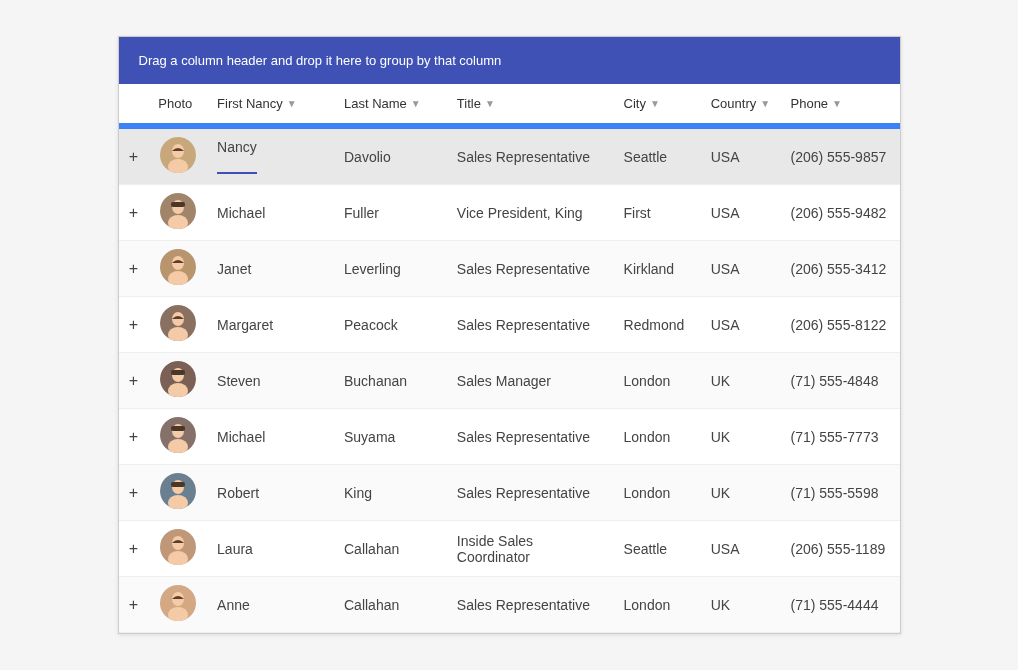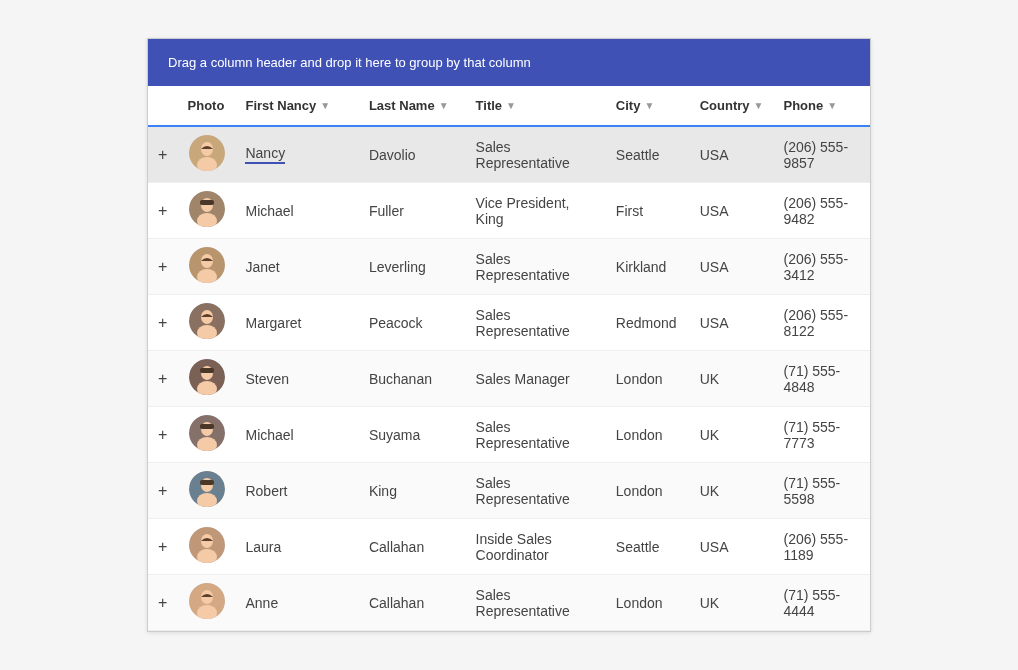--- a/index.html
+++ b/index.html
@@ -7,21 +7,21 @@
       background: #f5f5f5;
       font-family: Arial, sans-serif;
       font-size: 14px;
       display: flex;
       justify-content: center;
       align-items: center;
       min-height: 670px;
       width: 1018px;
     }
     .grid-container {
-      width: 724px;
+      width: 783px;
       border: 1px solid #ccc;
       background: #fff;
       box-shadow: 0 1px 4px rgba(0,0,0,0.1);
     }
     .group-header {
       background: #3f51b5;
       color: #fff;
       padding: 16px 20px;
       font-size: 13px;
     }
@@ -29,25 +29,25 @@
       width: 100%;
       border-collapse: collapse;
     }
     .grid-table thead tr {
       background: #fff;
       border-bottom: 2px solid #ddd;
     }
     .grid-table th {
       padding: 12px 10px;
       text-align: center;
-      font-weight: bold;
+      font-weight: normal;
       color: #333;
       font-size: 13px;
       white-space: nowrap;
-      border-bottom: 2px solid #3b82f6;
+      border-bottom: 6px solid #3b82f6;
     }
     .grid-table th .th-inner {
       display: flex;
       align-items: center;
       gap: 4px;
     }
     .filter-icon {
       color: #999;
       font-size: 10px;
       cursor: pointer;
@@ -90,21 +90,21 @@
     .avatar svg {
       width: 36px;
       height: 36px;
     }
     .first-name-cell {
       min-width: 120px;
     }
     .first-name-selected {
       border-bottom: 2px solid #3f51b5;
       display: inline-block;
-      padding-bottom: 1px;
+      padding-bottom: 17px;
     }
     .col-photo { width: 60px; }
     .col-expand { width: 30px; }
     .col-firstname { width: 130px; }
     .col-lastname { width: 120px; }
     .col-title { width: 190px; }
     .col-city { width: 90px; }
     .col-country { width: 80px; }
     .col-phone { width: 140px; }
   </style>

